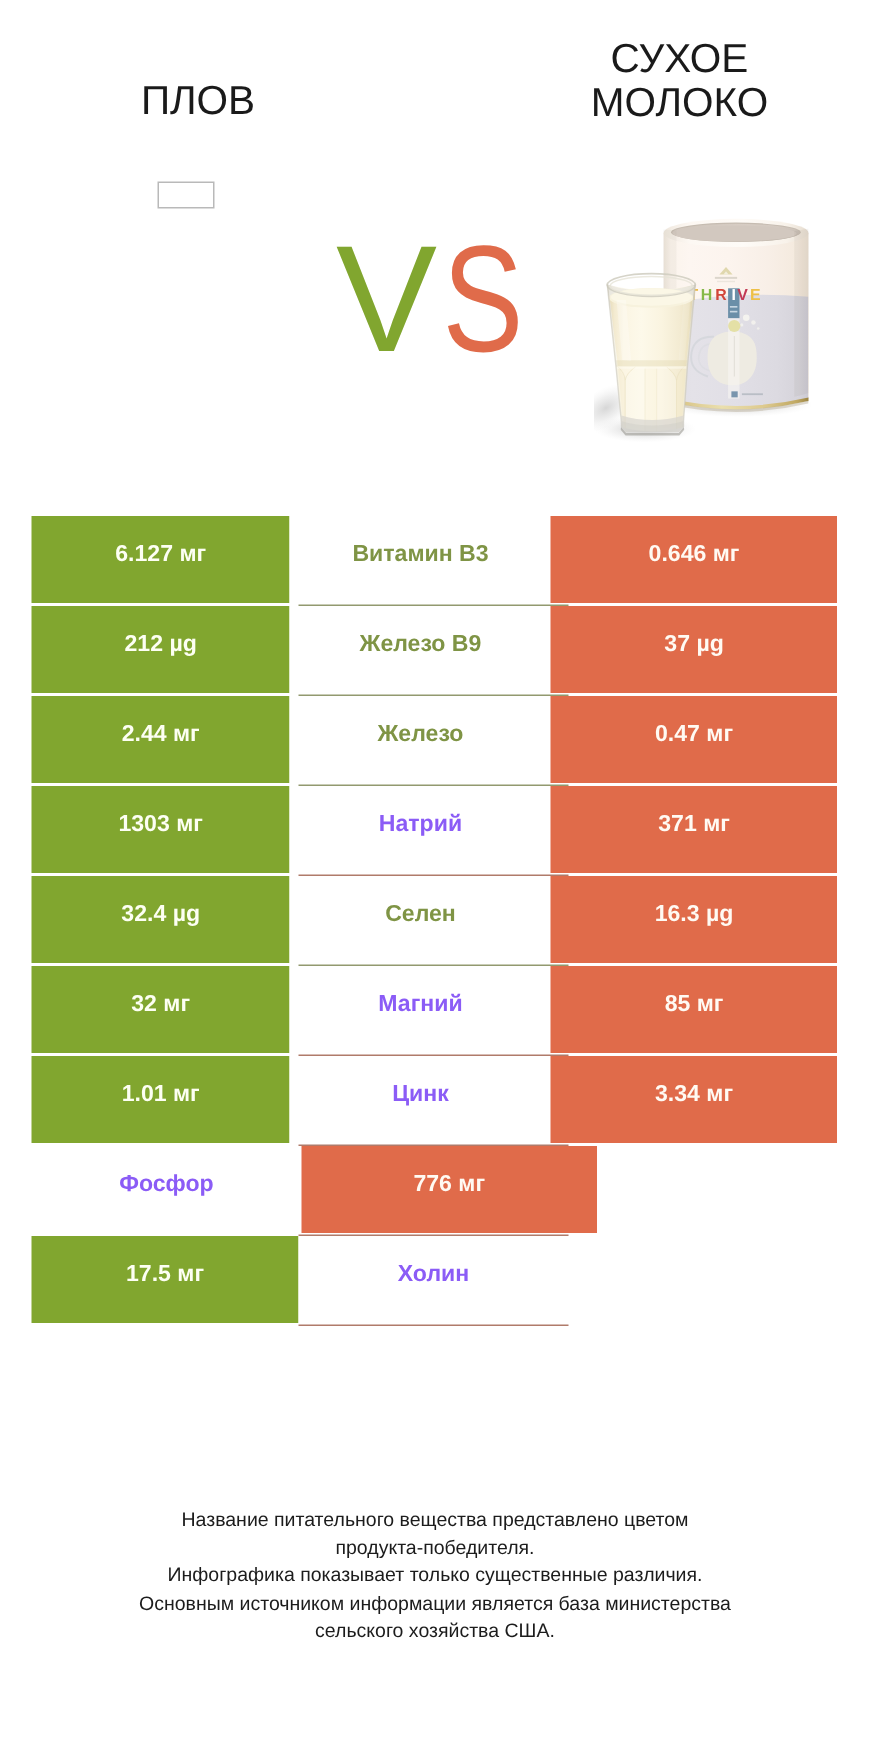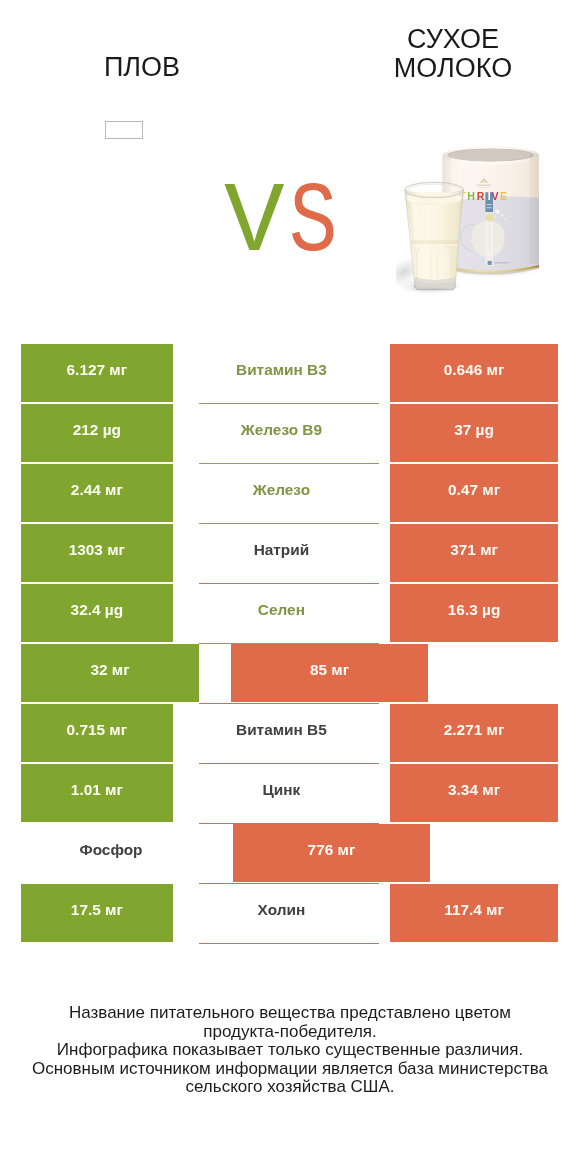--- a/index.html
+++ b/index.html
@@ -3,57 +3,57 @@
 <meta charset="utf-8">
 <title>infographic</title>
 <style>
   html,body{margin:0;padding:0;}
   body{width:580px;height:1174px;background:#fff;font-family:"Liberation Sans",sans-serif;overflow:hidden;}
   .page{position:relative;width:580px;height:1174px;background:#fff;}
 
   
   .title{position:absolute;font-family:"Liberation Sans",sans-serif;font-weight:400;
          color:#1a1a1a;font-size:27px;line-height:29px;text-align:center;letter-spacing:0px;}
-  #left-title{left:16px;top:53px;width:252px;}
+  #left-title{left:6px;top:53px;width:252px;}
   #right-title{left:308px;top:25px;width:290px;}
 
   
   #left-image-placeholder{position:absolute;left:105px;top:121px;width:38px;height:18px;
       border:1px solid #b9b9b9;background:#fff;box-sizing:border-box;}
 
   
-  #vs{position:absolute;left:224px;top:173px;width:200px;
-      font-family:Liberation Mono, monospace;font-weight:400;font-size:101px;line-height:101px;
+  #vs{position:absolute;left:224px;top:150px;width:200px;
+      font-family:Liberation Sans, sans-serif;font-weight:400;font-size:101px;line-height:101px;
       white-space:nowrap;}
   #vs .v{color:#81a62f;display:inline-block;}
   #vs .s{color:#e06b4a;display:inline-block;transform:scaleX(0.80);transform-origin:left center;
          margin-left:4px;}
 
   
   #right-product-image{position:absolute;left:396px;top:140px;width:152px;height:152px;}
 
   
   #table{position:absolute;left:21px;top:344px;width:537px;}
-  .row{position:relative;height:58px;margin-bottom:2px;display:flex;gap:32px;}
+  .row{position:relative;height:58px;margin-bottom:2px;display:flex;}
   .row:last-child{margin-bottom:0;}
   .cell{display:flex;align-items:center;justify-content:center;box-sizing:border-box;
         font-family:"Liberation Sans",sans-serif;font-weight:700;font-size:15.4px;
         letter-spacing:0px;padding-bottom:7px;}
   .cell-left{width:178px;color:#fdfff3;background:#81a62f;}
   .cell-mid{width:180px;background:#fff;}
   .cell-right{width:197px;color:#fffaf3;background:#e06b4a;}
-  .row.win-right .cell-mid{color:#404040;}
+  .row.win-right .cell-mid{color:#8b5cf6;}
   .row.win-right .rowline{background:#b07b6a;}
   .row.win-left  .cell-mid{color:#7f9445;}
   .row.win-left .rowline{background:#92996f;}
   .rowline{position:absolute;left:178px;width:180px;top:59px;height:1px;}
 
   
   #footer{position:absolute;left:0;top:1004px;width:580px;text-align:center;
-      font-family:"Liberation Sans",sans-serif;font-size:17px;line-height:18.5px;color:#1c1c1c;}
+      font-family:"Liberation Sans",sans-serif;font-size:13px;line-height:18.5px;color:#1c1c1c;}
   #footer div{white-space:nowrap;}
 </style>
 </head>
 <body>
 
 <div class="page">
 
   <div class="title" id="left-title">ПЛОВ</div>
   <div id="left-image-placeholder"></div>
 
@@ -278,44 +278,38 @@
         <div class="rowline"></div>
       </div>
       <div class="row win-left">
         <div class="cell cell-left">32.4 µg</div>
         <div class="cell cell-mid">Селен</div>
         <div class="cell cell-right">16.3 µg</div>
         <div class="rowline"></div>
       </div>
       <div class="row win-right">
         <div class="cell cell-left">32 мг</div>
+        <div class="cell cell-mid">Магний</div>
         <div class="cell cell-right">85 мг</div>
-        <div class="rowline"></div>
-      </div>
-      <div class="row win-right">
-        <div class="cell cell-left">0.715 мг</div>
-        <div class="cell cell-mid">Витамин B5</div>
-        <div class="cell cell-right">2.271 мг</div>
         <div class="rowline"></div>
       </div>
       <div class="row win-right">
         <div class="cell cell-left">1.01 мг</div>
         <div class="cell cell-mid">Цинк</div>
         <div class="cell cell-right">3.34 мг</div>
         <div class="rowline"></div>
       </div>
       <div class="row win-right">
         <div class="cell cell-mid">Фосфор</div>
         <div class="cell cell-right">776 мг</div>
         <div class="rowline"></div>
       </div>
       <div class="row win-right">
         <div class="cell cell-left">17.5 мг</div>
         <div class="cell cell-mid">Холин</div>
-        <div class="cell cell-right">117.4 мг</div>
         <div class="rowline"></div>
       </div>
     </div>
 
   <div id="footer">
       <div>Название питательного вещества представлено цветом</div>
       <div>продукта-победителя.</div>
       <div>Инфографика показывает только существенные различия.</div>
       <div>Основным источником информации является база министерства</div>
       <div>сельского хозяйства США.</div>

